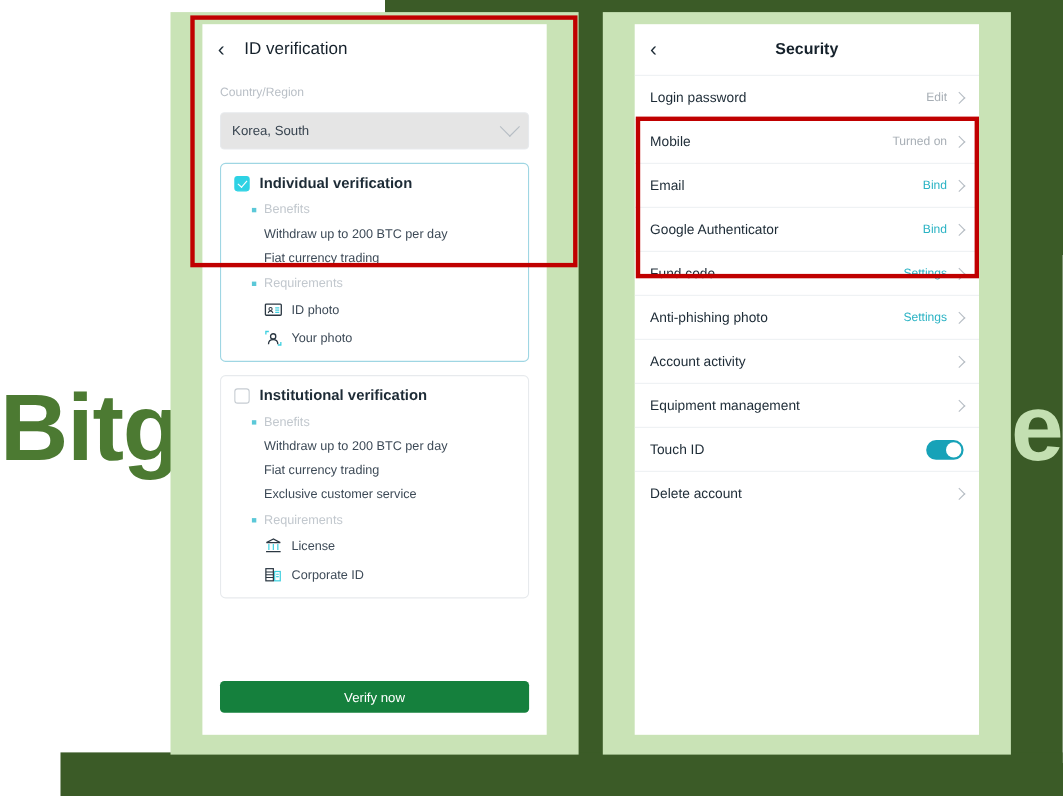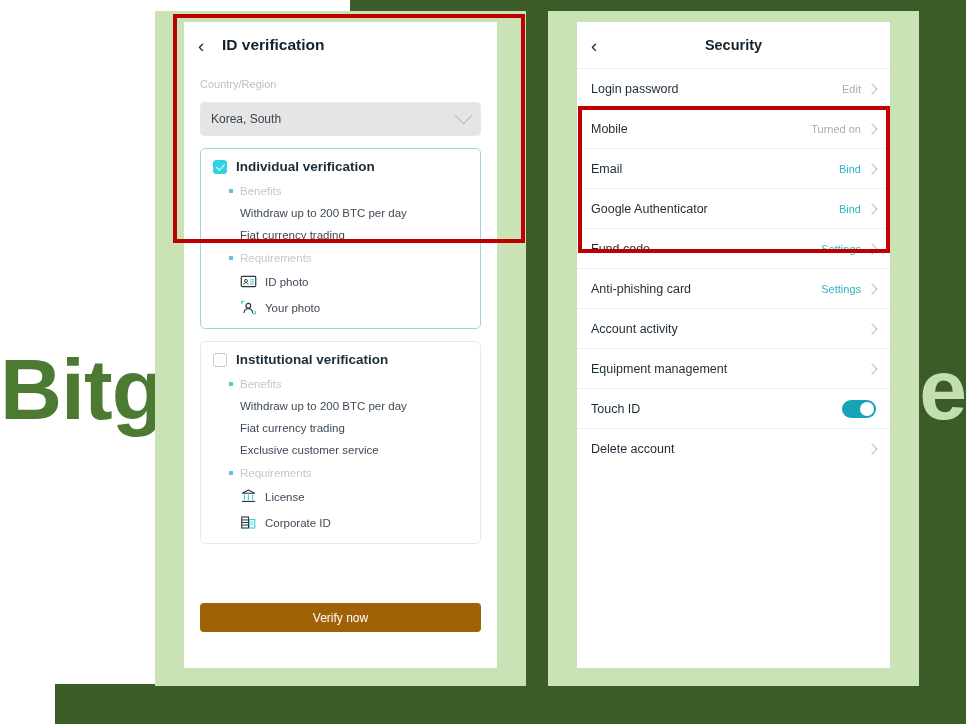--- a/index.html
+++ b/index.html
@@ -96,21 +96,21 @@
   }
   .nav-back {
     font-size: 19px;
     color: #1d2b36;
     line-height: 1;
     width: 20px;
     cursor: pointer;
   }
   .nav-title-left {
     font-size: 15.5px;
-    font-weight: bold;
+    font-weight: normal;
     color: #15212b;
     margin-left: 4px;
   }
   .nav-title-center {
     position: absolute;
     left: 0; right: 0;
     text-align: center;
     font-size: 14.5px;
     font-weight: bold;
     color: #15212b;
@@ -221,23 +221,23 @@
   .req-text {
     font-size: 11.5px;
     color: #3d4a57;
   }
   .req-ico { width: 17px; height: 17px; flex: 0 0 auto; }
 
   .verify-btn {
     position: absolute;
     left: 16px;
     right: 16px;
-    bottom: 36px;
+    bottom: 20px;
     height: 29px;
-    background: #a16207;
+    background: #15803d;
     border-radius: 4px;
     color: #ffffff;
     font-size: 12px;
     display: flex;
     align-items: center;
     justify-content: center;
     cursor: pointer;
     border: none;
     font-family: inherit;
   }
@@ -436,21 +436,21 @@
         <span class="chev-right"></span>
       </div>
 
       <div class="sec-row">
         <span class="sec-row-label">Fund code</span>
         <span class="sec-row-value val-link">Settings</span>
         <span class="chev-right"></span>
       </div>
 
       <div class="sec-row">
-        <span class="sec-row-label">Anti-phishing card</span>
+        <span class="sec-row-label">Anti-phishing photo</span>
         <span class="sec-row-value val-link">Settings</span>
         <span class="chev-right"></span>
       </div>
 
       <div class="sec-row">
         <span class="sec-row-label">Account activity</span>
         <span class="chev-right"></span>
       </div>
 
       <div class="sec-row">

